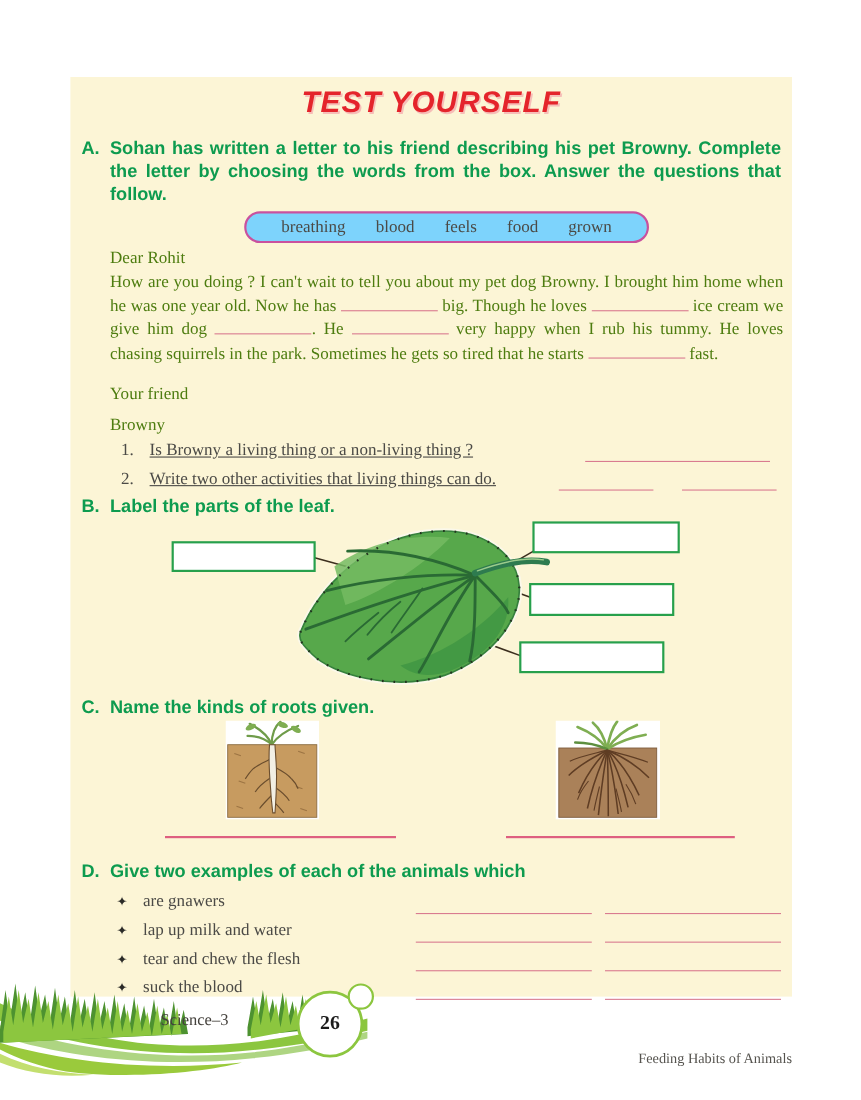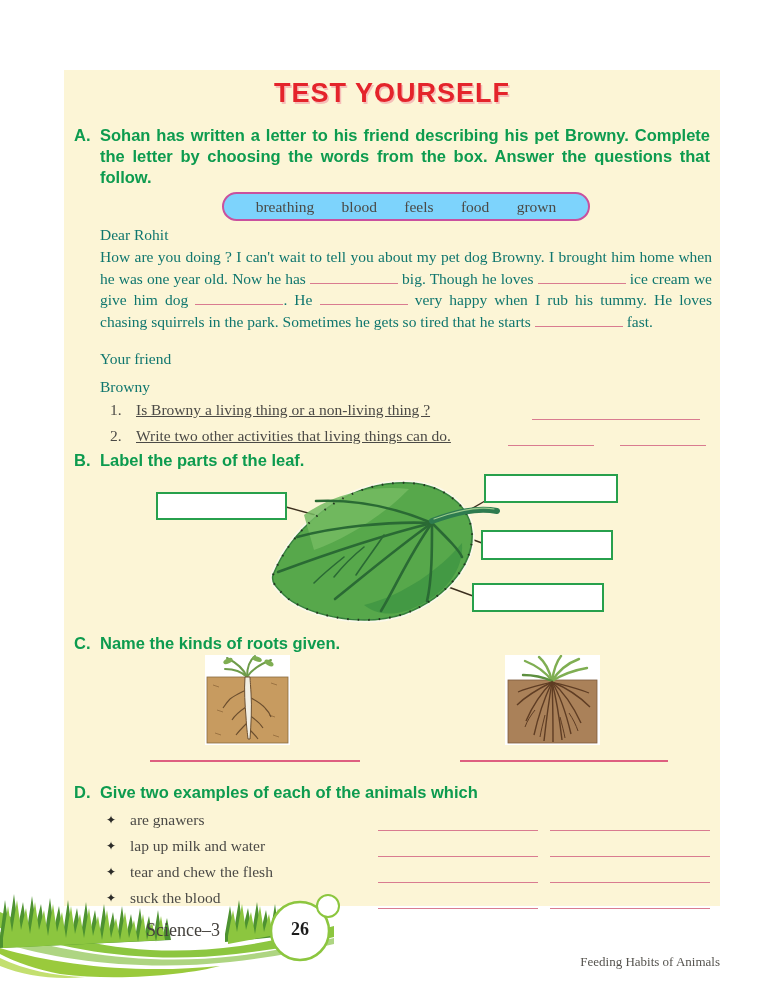--- a/index.html
+++ b/index.html
@@ -4,21 +4,21 @@
 <style>
   html,body{margin:0;padding:0;}
   body{width:783px;height:1000px;background:#ffffff;position:relative;overflow:hidden;
        font-family:"Liberation Serif", serif;}
 
   .panel{position:absolute;left:64px;top:70px;width:656px;height:836px;
          background:#FCF5D6;z-index:1;}
 
   
   .title{position:absolute;top:8px;left:0;width:100%;text-align:center;
-         font-family:"Liberation Sans", sans-serif;font-weight:bold;
+         font-family:"Liberation Sans", sans-serif;font-weight:bold;font-style:italic;
          font-size:27px;letter-spacing:1px;color:#E4242B;
          text-shadow:1.5px 1.5px 0 rgba(246,186,182,0.95);}
 
   
   .sec-head{position:absolute;display:flex;color:#0D9B4F;
             font-family:"Liberation Sans", sans-serif;font-weight:bold;
             font-size:16.5px;line-height:21px;}
   .sec-label{width:26px;flex:0 0 26px;}
   .sec-text{flex:1;text-align:justify;}
   .sec-a-head{top:55px;left:10px;width:636px;}
@@ -27,21 +27,21 @@
   .sec-d-head{top:712px;left:10px;width:636px;}
 
   
   .word-box{position:absolute;top:122px;left:158px;width:368px;height:29px;
             background:#7dd3fc;border:2px solid #C9519E;border-radius:16px;
             display:flex;align-items:center;justify-content:space-around;
             padding:0 18px;box-sizing:border-box;}
   .wb-word{font-size:15.5px;color:#4B4A46;}
 
   
-  .letter-text{position:absolute;left:36px;color:#0f766e;font-size:15.5px;line-height:21.5px;}
+  .letter-text{position:absolute;left:36px;color:#4d7c0f;font-size:15.5px;line-height:21.5px;}
   .salutation{top:154px;}
   .letter-body{top:176px;width:612px;text-align:justify;}
   .closing{top:278px;}
   .signature{top:306px;}
   .blank{display:inline-block;min-width:88px;height:13px;
          border-bottom:1.5px solid #D97B90;}
 
   
   .question-list{position:absolute;top:330px;left:46px;width:600px;}
   .q-row{display:flex;align-items:flex-end;color:#4B4A46;font-size:15.5px;
@@ -73,21 +73,21 @@
   .d-spacer{flex:1;}
   .d-blank{flex:0 0 160px;height:15px;border-bottom:1.5px solid #D97B90;margin-left:12px;}
 
   
   .grass-svg{position:absolute;left:0;top:892px;z-index:2;}
   .circle-svg{position:absolute;left:258px;top:893px;z-index:3;}
   .page-number{position:absolute;left:284px;top:919px;width:32px;z-index:4;
                text-align:center;font-family:"Liberation Serif", serif;
                font-weight:bold;font-size:18px;color:#1c1c1c;}
   .book-name{position:absolute;left:146px;top:920px;z-index:3;
-             font-size:18px;color:#44413c;}
+             font-size:15px;color:#44413c;}
   .chapter-name{position:absolute;right:63px;top:930px;z-index:3;
                 font-size:13px;color:#55534e;margin-top:24px;}
 </style>
 </head>
 <body>
 
 <div class="panel">
 
   <div class="title">TEST YOURSELF</div>
 

